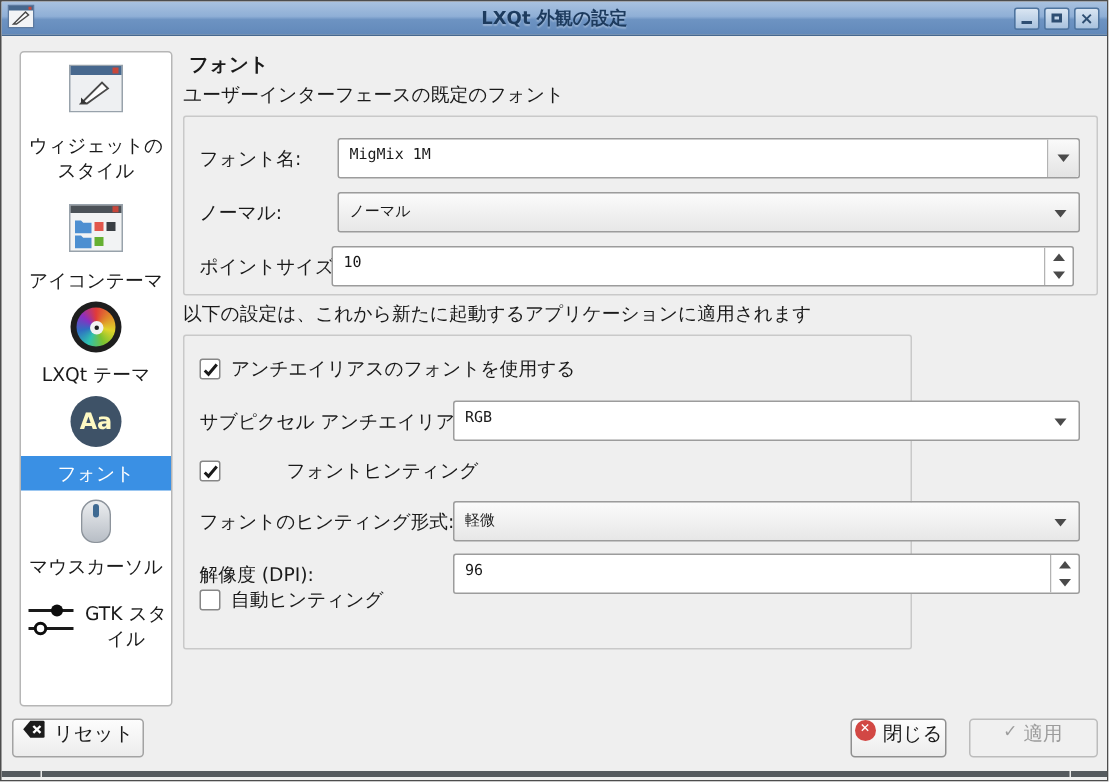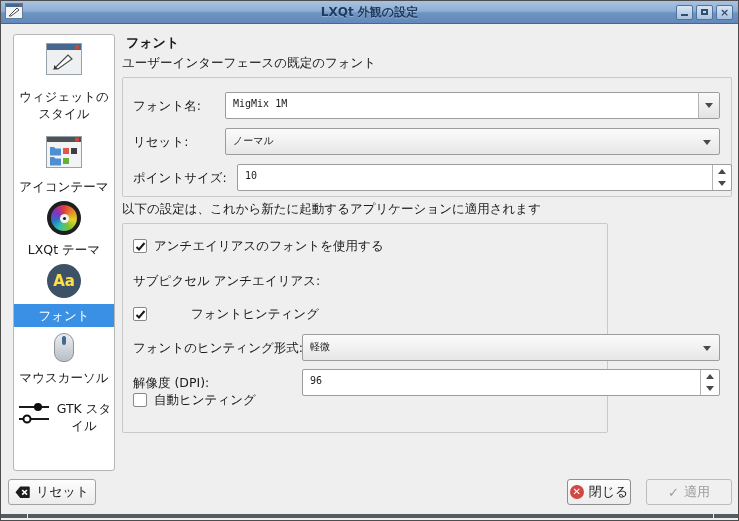--- a/index.html
+++ b/index.html
@@ -39,21 +39,21 @@
     display:flex; align-items:center; justify-content:center; }
   .cwheel .rainbow { width:26px; height:26px; border-radius:50%;
     background:conic-gradient(#e03a3a,#e08a2a,#e0d row,#e0d42a,#7cc22f,#2fc2b0,#2f6ec2,#8a2fc2,#e03a3a);
     background:conic-gradient(#e03a3a,#e08a2a,#e0d42a,#7cc22f,#2fc2b0,#2f6ec2,#8a2fc2,#e03a3a);
     display:flex; align-items:center; justify-content:center; }
   .cwheel .hub { width:9px; height:9px; border-radius:50%; background:#f2f2f2;
     display:flex; align-items:center; justify-content:center; }
   .cwheel .pin { width:3px; height:3px; border-radius:50%; background:#1e1e1e; }
   .fontcirc { width:34px; height:34px; border-radius:50%; background:#3e5267;
     display:flex; align-items:center; justify-content:center;
-    color:#fde047; font-size:15px; font-weight:bold; }
+    color:#fef9c3; font-size:15px; font-weight:bold; }
   .mouseic { width:20px; height:29px; border-radius:10px 10px 9px 9px;
     background:linear-gradient(#eceef0,#b8bec6); border:1px solid #8d949c; position:relative; }
   .mouseic .wheel { position:absolute; left:7px; top:2px; width:4px; height:9px;
     border-radius:2px; background:#3f6a92; }
 
   
   .page-title { position:absolute; left:125px; top:10px; font-weight:bold; font-size:13px; }
   .gb-label { position:absolute; font-size:12.5px; }
   .groupbox { position:absolute; border:1px solid #c9c9c9; border-radius:2px; }
 
@@ -77,22 +77,22 @@
     border-bottom:5px solid #4a4a4a; }
   .arr-dn2 { width:0; height:0; border-left:4px solid transparent; border-right:4px solid transparent;
     border-top:5px solid #4a4a4a; }
 
   .cbrow { position:absolute; display:flex; align-items:center; gap:7px; height:16px; cursor:pointer; }
   .cbox { width:14px; height:14px; background:#ffffff; border:1px solid #878787; border-radius:2px;
     display:flex; align-items:center; justify-content:center; }
 
   
   .pbtn { position:absolute; height:26px; border:1px solid #a3a3a3; border-radius:3px;
-    background:linear-gradient(#fdfdfd,#ececec); display:flex; align-items:center;
-    justify-content:center; gap:5px; font-size:13px; cursor:pointer; }
+    background:linear-gradient(#fdfdfd,#ececec); display:flex; 
+    justify-content:center; gap:5px; font-size:13px; cursor:pointer;font-family:Liberation Mono, monospace; }
   .pbtn.disabled { background:#f0f0f0; border-color:#bcbcbc; color:#9c9c9c; cursor:default; }
   .closedot { width:14px; height:14px; border-radius:50%; background:#d24844;
     color:#ffffff; font-size:10px; font-weight:bold; display:flex; align-items:center;
     justify-content:center; line-height:1; }
   .applycheck { color:#9c9c9c; font-size:13px; }
 
   
   .bframe { position:absolute; left:0; right:0; bottom:0; height:4px; background:#555a5e; }
   .bframe .notch { position:absolute; top:0; bottom:0; width:1px; background:#e8e8e8; }
 </style>
@@ -206,30 +206,30 @@
         <span class="flabel">フォント名:</span>
         <span class="ctl" style="left:92px; width:495px;">
           <span class="val">MigMix 1M</span>
           <span class="combo-btn">
             <span class="arr-dn"></span>
           </span>
         </span>
       </div>
 
       <div class="frow" style="left:10px; top:50px; width:590px;">
-        <span class="flabel">リセット:</span>
+        <span class="flabel">ノーマル:</span>
         <span class="ctl gradbg" style="left:92px; width:495px;">
           <span class="val">ノーマル</span>
           <span class="combo-arr arr-dn"></span>
         </span>
       </div>
 
       <div class="frow" style="left:10px; top:86px; width:590px;">
         <span class="flabel">ポイントサイズ:</span>
-        <span class="ctl" style="left:104px; width:495px;">
+        <span class="ctl" style="left:88px; width:495px;">
           <span class="val">10</span>
           <span class="spin-btns">
             <span class="sb">
                 <span class="arr-up"></span>
               </span>
             <span class="sb">
                 <span class="arr-dn2"></span>
               </span>
           </span>
         </span>
@@ -245,20 +245,24 @@
         <span class="cbox">
           <svg width="11" height="11" viewBox="0 0 11 11">
               <polyline points="1.5,6 4,8.5 9.5,2" fill="none" stroke="#1a1a1a" stroke-width="2"></polyline>
             </svg>
         </span>
         <span>アンチエイリアスのフォントを使用する</span>
       </div>
 
       <div class="frow" style="left:10px; top:43px; width:590px;">
         <span class="flabel">サブピクセル アンチエイリアス:</span>
+        <span class="ctl" style="left:169px; width:418px;">
+          <span class="val">RGB</span>
+          <span class="combo-arr arr-dn"></span>
+        </span>
       </div>
 
       <div class="cbrow" style="left:10px; top:82px;gap:44px;">
         <span class="cbox">
           <svg width="11" height="11" viewBox="0 0 11 11">
               <polyline points="1.5,6 4,8.5 9.5,2" fill="none" stroke="#1a1a1a" stroke-width="2"></polyline>
             </svg>
         </span>
         <span>フォントヒンティング</span>
       </div>

